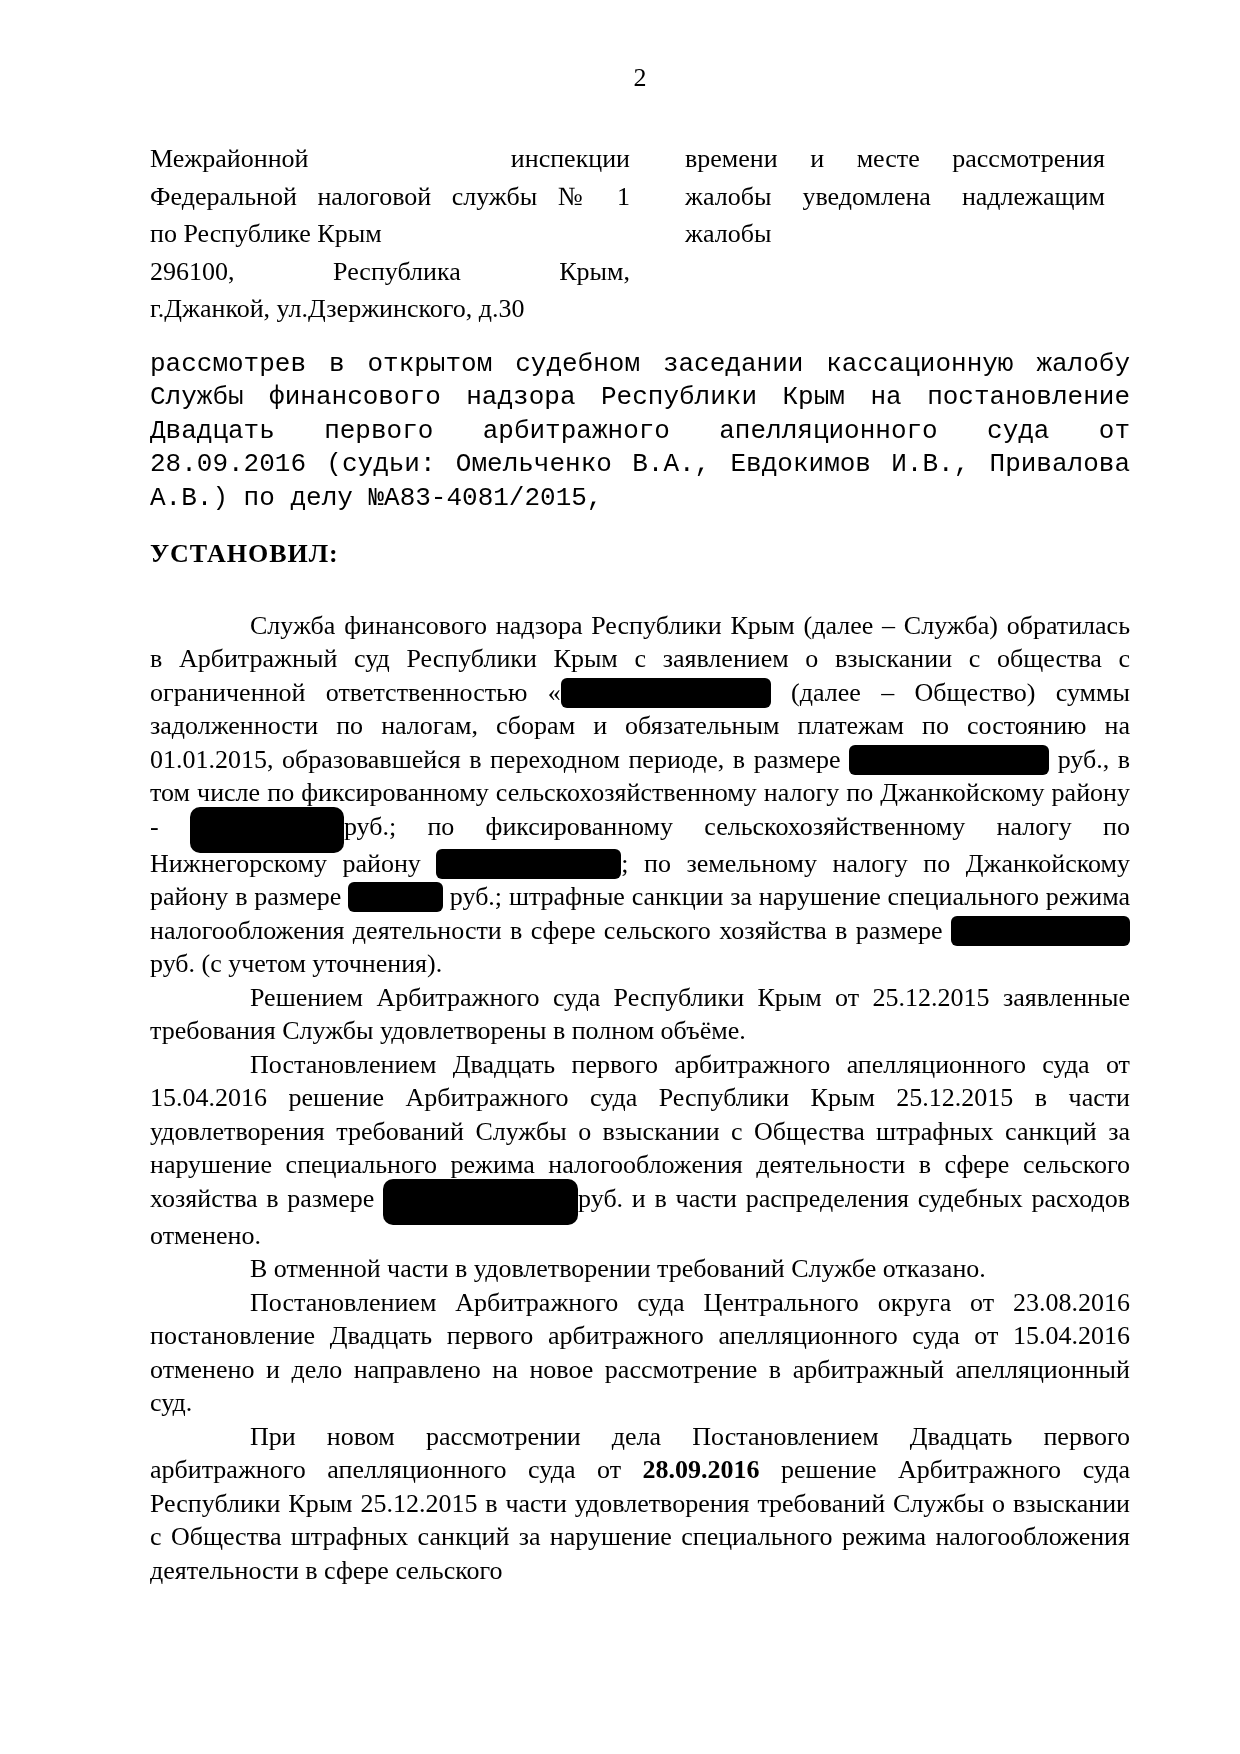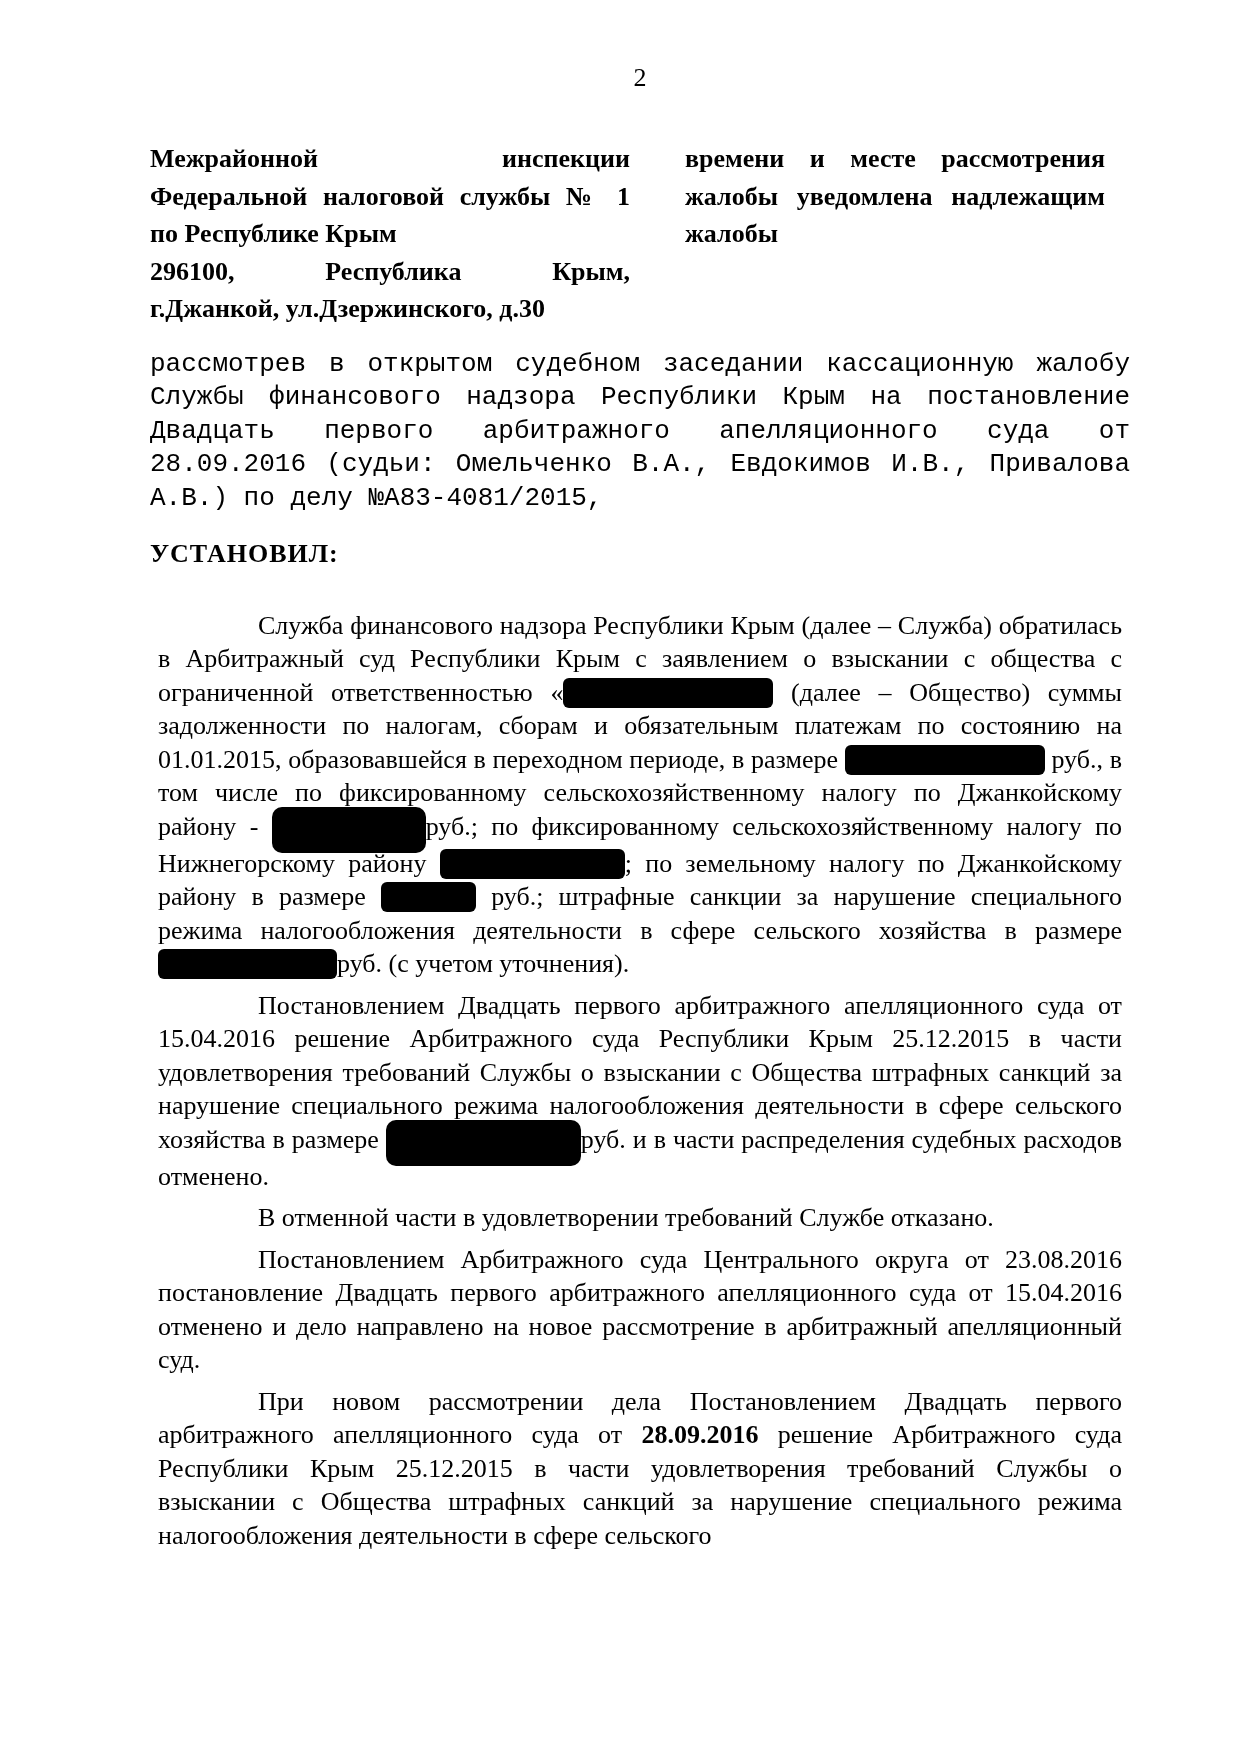--- a/index.html
+++ b/index.html
@@ -3,29 +3,29 @@
 <meta charset="utf-8">
 <style>
   html,body{margin:0;padding:0;background:#777;}
   .sheet{
     width:1240px;height:1754px;background:#ffffff;color:#000000;
     font-family:"Liberation Serif","DejaVu Serif",serif;
     font-size:26px;position:relative;overflow:hidden;margin:0 auto;
   }
   .content{padding:60px 110px 0 150px;}
   .pagenum{text-align:center;line-height:36px;}
-  .parties{display:flex;margin-top:44px;line-height:37.5px;font-weight:bold;}
+  .parties{display:flex;margin-top:44px;line-height:37.5px;}
   .hcol-left{width:480px;margin-right:55px;}
   .hcol-right{width:420px;}
   .jline{text-align:justify;text-align-last:justify;}
   .lline{text-align:left;}
   .preamble{margin-top:20px;text-align:justify;line-height:33.5px;font-family:Liberation Mono, monospace;}
   .heading{margin-top:22px;text-align:left;font-weight:bold;line-height:33.5px;letter-spacing:1px;}
   .body-paras{margin-top:38px;line-height:33.5px;}
-  .para{text-align:justify;text-indent:100px;margin:8px;}
+  .para{text-align:justify;text-indent:100px;margin:0;}
   .red{display:inline-block;background:#000;border-radius:6px;height:30px;vertical-align:-7px;}
   .red.tall{height:46px;vertical-align:-12px;margin-top:-10px;margin-bottom:-6px;border-radius:10px;}
   .bold{font-weight:bold;}
 </style>
 </head>
 <body>
 
 <div class="sheet">
   <div class="content">
 
@@ -45,20 +45,21 @@
         <div class="lline">жалобы</div>
       </div>
     </div>
 
     <div class="preamble">рассмотрев в открытом судебном заседании кассационную жалобу Службы финансового надзора Республики Крым на постановление Двадцать первого арбитражного апелляционного суда от 28.09.2016 (судьи: Омельченко В.А., Евдокимов И.В., Привалова А.В.) по делу №А83-4081/2015,</div>
 
     <div class="heading">УСТАНОВИЛ:</div>
 
     <div class="body-paras">
       <p class="para"><span>Служба финансового надзора Республики Крым (далее – Служба) обратилась в Арбитражный суд Республики Крым с заявлением о взыскании с общества с ограниченной ответственностью «</span><span class="red" style="width: 210px; background: rgb(0, 0, 0);"></span><span> (далее – Общество) суммы задолженности по налогам, сборам и обязательным платежам по состоянию на 01.01.2015, образовавшейся в переходном периоде, в размере </span><span class="red" style="width: 200px; background: rgb(0, 0, 0);"></span><span> руб., в том числе по фиксированному сельскохозяйственному налогу по Джанкойскому району - </span><span class="red tall" style="width: 154px; background: rgb(0, 0, 0);"></span><span>руб.; по фиксированному сельскохозяйственному налогу по Нижнегорскому району </span><span class="red" style="width: 185px; background: rgb(0, 0, 0);"></span><span>; по земельному налогу по Джанкойскому району в размере </span><span class="red" style="width: 95px; background: rgb(0, 0, 0);"></span><span> руб.; штрафные санкции за нарушение специального режима налогообложения деятельности в сфере сельского хозяйства в размере </span><span class="red" style="width: 179px; background: rgb(0, 0, 0);"></span><span>руб. (с учетом уточнения).</span></p>
+      <p class="para"><span>Решением Арбитражного суда Республики Крым от 25.12.2015 заявленные требования Службы удовлетворены в полном объёме.</span></p>
       <p class="para"><span>Постановлением Двадцать первого арбитражного апелляционного суда от 15.04.2016 решение Арбитражного суда Республики Крым 25.12.2015 в части удовлетворения требований Службы о взыскании с Общества штрафных санкций за нарушение специального режима налогообложения деятельности в сфере сельского хозяйства в размере </span><span class="red tall" style="width: 195px; background: rgb(0, 0, 0);"></span><span>руб. и в части распределения судебных расходов отменено.</span></p>
       <p class="para"><span>В отменной части в удовлетворении требований Службе отказано.</span></p>
       <p class="para"><span>Постановлением Арбитражного суда Центрального округа от 23.08.2016 постановление Двадцать первого арбитражного апелляционного суда от 15.04.2016 отменено и дело направлено на новое рассмотрение в арбитражный апелляционный суд.</span></p>
       <p class="para"><span>При новом рассмотрении дела Постановлением Двадцать первого арбитражного апелляционного суда от </span><span class="bold">28.09.2016</span><span> решение Арбитражного суда Республики Крым 25.12.2015 в части удовлетворения требований Службы о взыскании с Общества штрафных санкций за нарушение специального режима налогообложения деятельности в сфере сельского</span></p>
     </div>
 
   </div>
 </div>
 
 </body></html>

